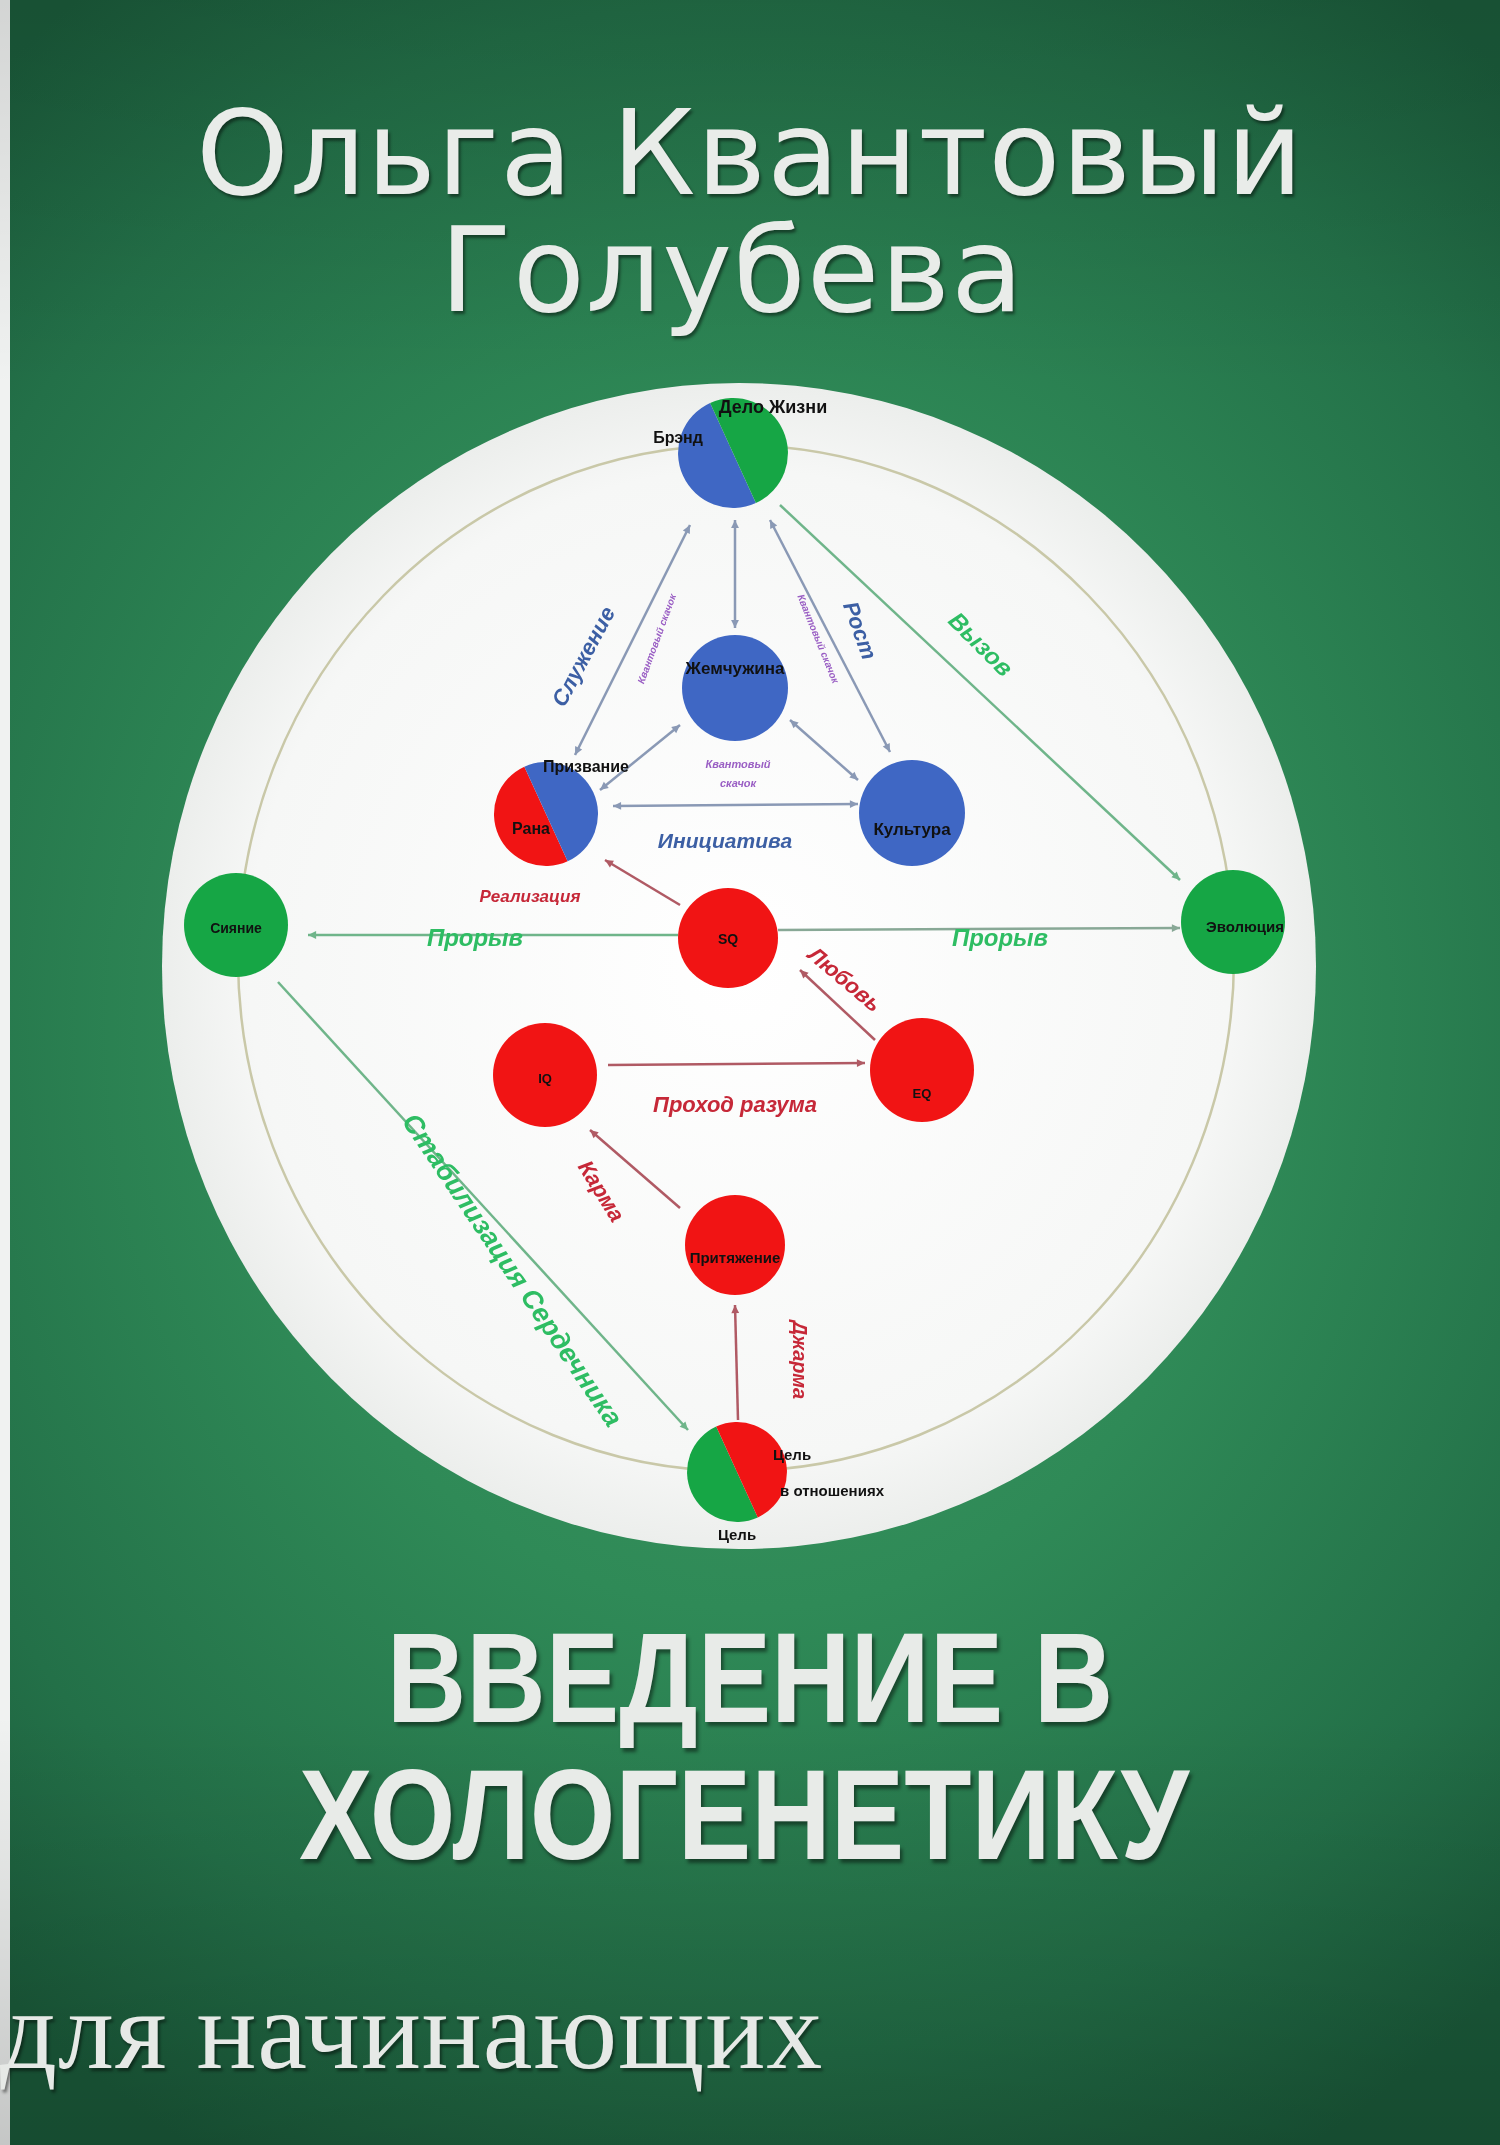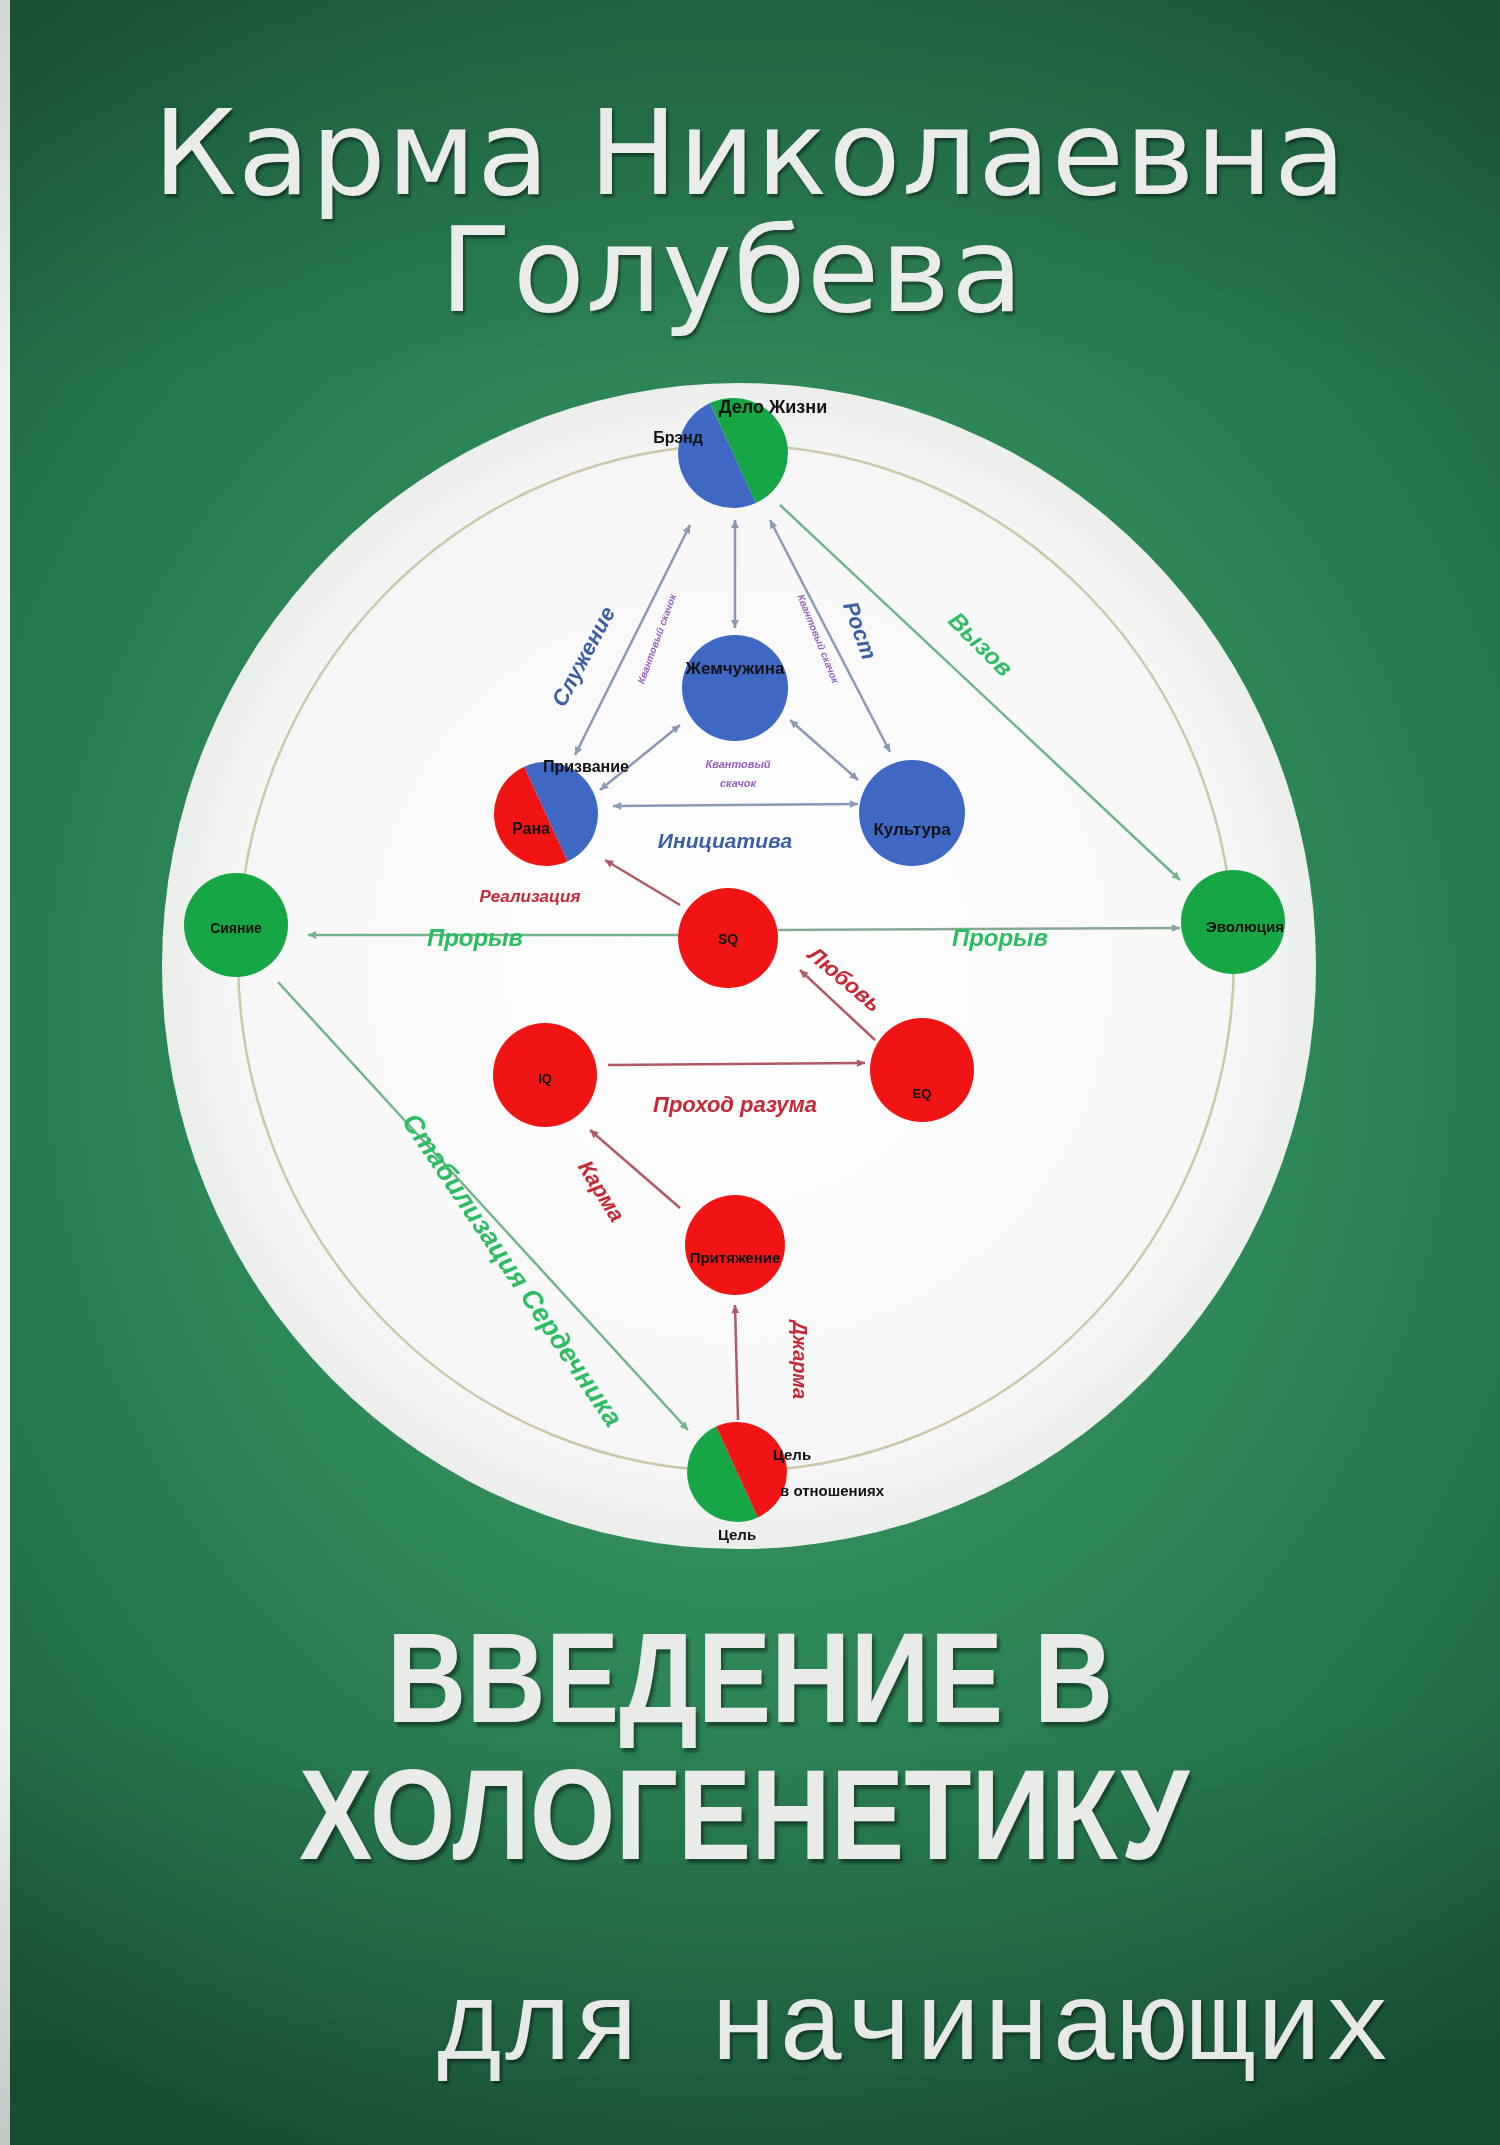--- a/index.html
+++ b/index.html
@@ -33,32 +33,32 @@
   }
   .title {
     position: absolute; left: 0; width: 1500px; text-align: center;
     color: #e8ebe8; font-family: "Liberation Sans", sans-serif; font-weight: bold;
     text-shadow: 3px 4px 4px rgba(0,0,0,0.45); z-index: 2;
     transform: scaleX(0.86); transform-origin: 50% 50%;
   }
   .title.l1 { top: 1608px; font-size: 128px; line-height: 140px; }
   .title.l2 { top: 1745px; font-size: 128px; line-height: 140px; left: -6px; }
   .subtitle {
-    position: absolute; left: 0; width: 1392px; text-align: right; top: 1965px;
-    color: #e6e9e6; font-family: Liberation Mono, monospace;
+    position: absolute; left: 0; width: 1392px; text-align: left; top: 1965px;
+    color: #e6e9e6; font-family: Liberation Serif, serif;
     font-size: 112px; line-height: 130px; letter-spacing: 1px;
     text-shadow: 2px 3px 3px rgba(0,0,0,0.45); z-index: 2;
   }
   svg text { font-family: "Liberation Sans", sans-serif; }
 </style>
 </head>
 <body>
 
 <div class="cover">
-  <div class="author l1">Карма Николаевна</div>
+  <div class="author l1">Ольга Квантовый</div>
   <div class="author l2">Голубева</div>
 
   <svg class="diagram" id="diagram" width="1500" height="1600" viewBox="0 0 1500 1600" xmlns="http://www.w3.org/2000/svg">
     <defs>
       <radialGradient id="discGrad" cx="50%" cy="50%" r="50%">
         <stop offset="0%" stop-color="#ffffff"></stop>
         <stop offset="85%" stop-color="#f6f7f6"></stop>
         <stop offset="100%" stop-color="#eceeec"></stop>
       </radialGradient>
     </defs>

